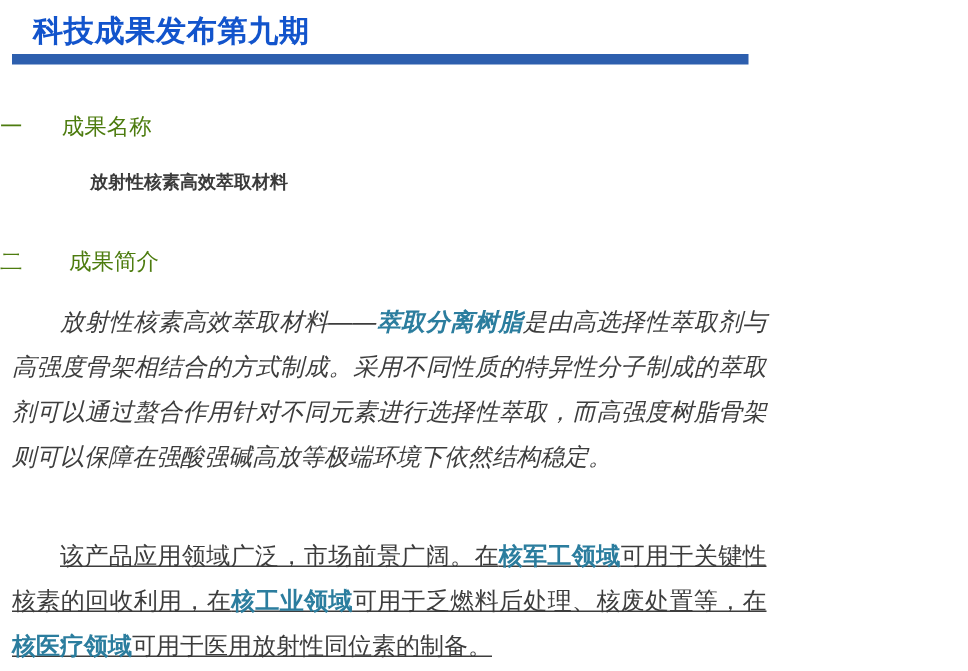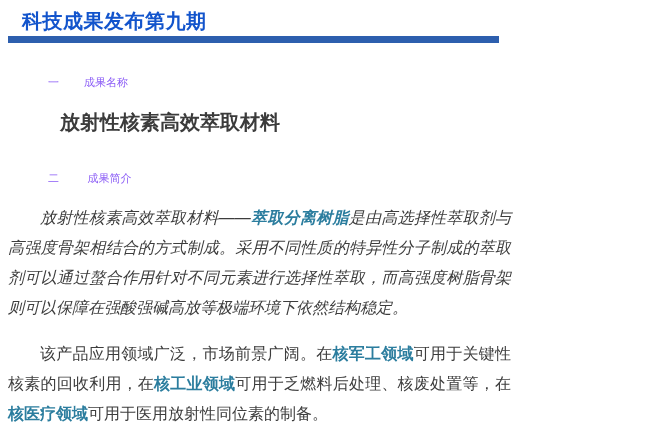--- a/index.html
+++ b/index.html
@@ -24,44 +24,43 @@
     line-height: 24px;
     margin-left: 22px;
     letter-spacing: 0.5px;
   }
   .title-bar {
     height: 7px;
     background: #2d5fae;
     margin: 3px 20px 0 8px;
   }
   .section-head {
-    color: #8b5cf6;
-    font-size: 11px;
-    margin-left: 48px;
+    color: #4d7c0f;
+    font-size: 15px;
   }
   .section-head .num { display: inline-block; margin-right: 22px; }
   .section-head-1 { margin-top: 32px; }
   .section-head-2 { margin-top: 35px; font-family: Liberation Mono, monospace; }
   .achievement-name {
     margin-top: 19px;
     margin-left: 60px;
-    font-size: 20px;
+    font-size: 12px;
     font-weight: bold;
     color: #3b3b3b;
   }
   .body-para {
     margin: 0 8px;
     font-size: 16px;
     line-height: 30px;
     color: #3d3d3d;
     text-indent: 2em;
     text-align: justify;
   }
   .para-1 { margin-top: 17px; font-style: italic; }
-  .para-2 { margin-top: 16px; }
+  .para-2 { margin-top: 36px; text-decoration: underline; }
   .hl {
     color: #2b7d9e;
     font-weight: bold;
   }
 </style>
 </head>
 <body>
 
 <div class="page">
 

